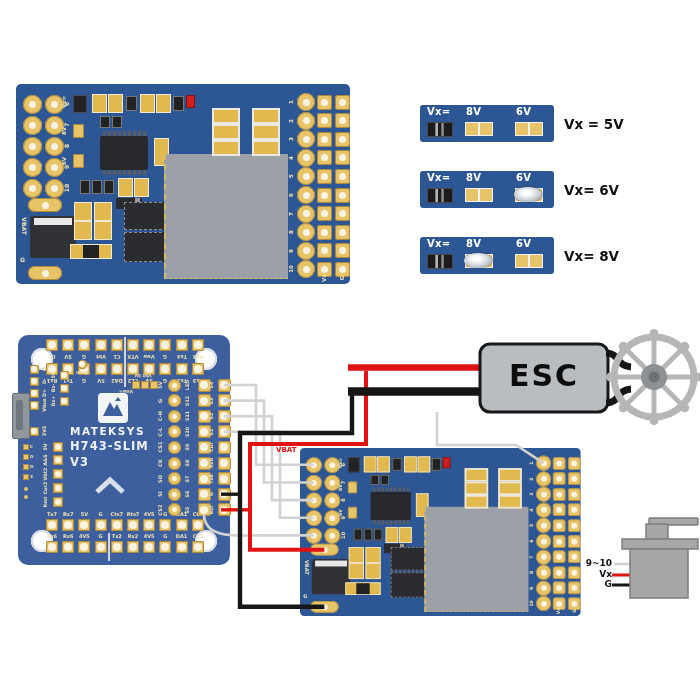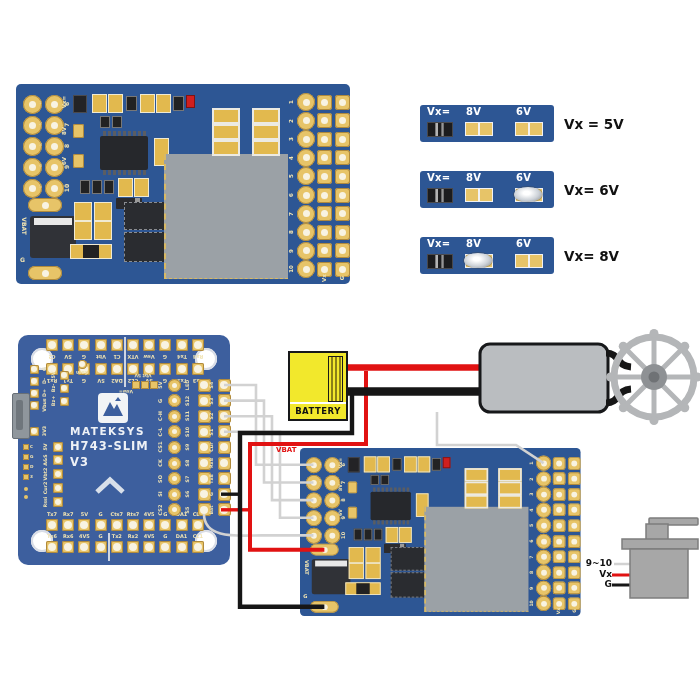--- a/index.html
+++ b/index.html
@@ -904,22 +904,19 @@
     <div class="jpad" style="left:59px"></div>
     <div class="jpad" style="left:95px"></div>
     <div class="jpad" style="left:109px"></div>
   <div class="blob" style="left: 44px;"></div>
     </div>
 
   <div class="vx-result" style="top:116px">Vx = 5V</div>
   <div class="vx-result" style="top:182px">Vx= 6V</div>
   <div class="vx-result" style="top:248px">Vx= 8V</div>
 
-  <div class="battery">
-    <div class="battery-stripes"></div>
-    <div class="battery-label">BATTERY</div>
-  </div>
 
+  <div class="esc-label">ESC</div>
   <div class="vbat-tag">VBAT</div>
   <div class="servo-lab" style="left:582px;top:558px">9~10</div>
   <div class="servo-lab" style="left:582px;top:569px">Vx</div>
   <div class="servo-lab" style="left:582px;top:579px">G</div>
 </div>
 
 </body></html>

